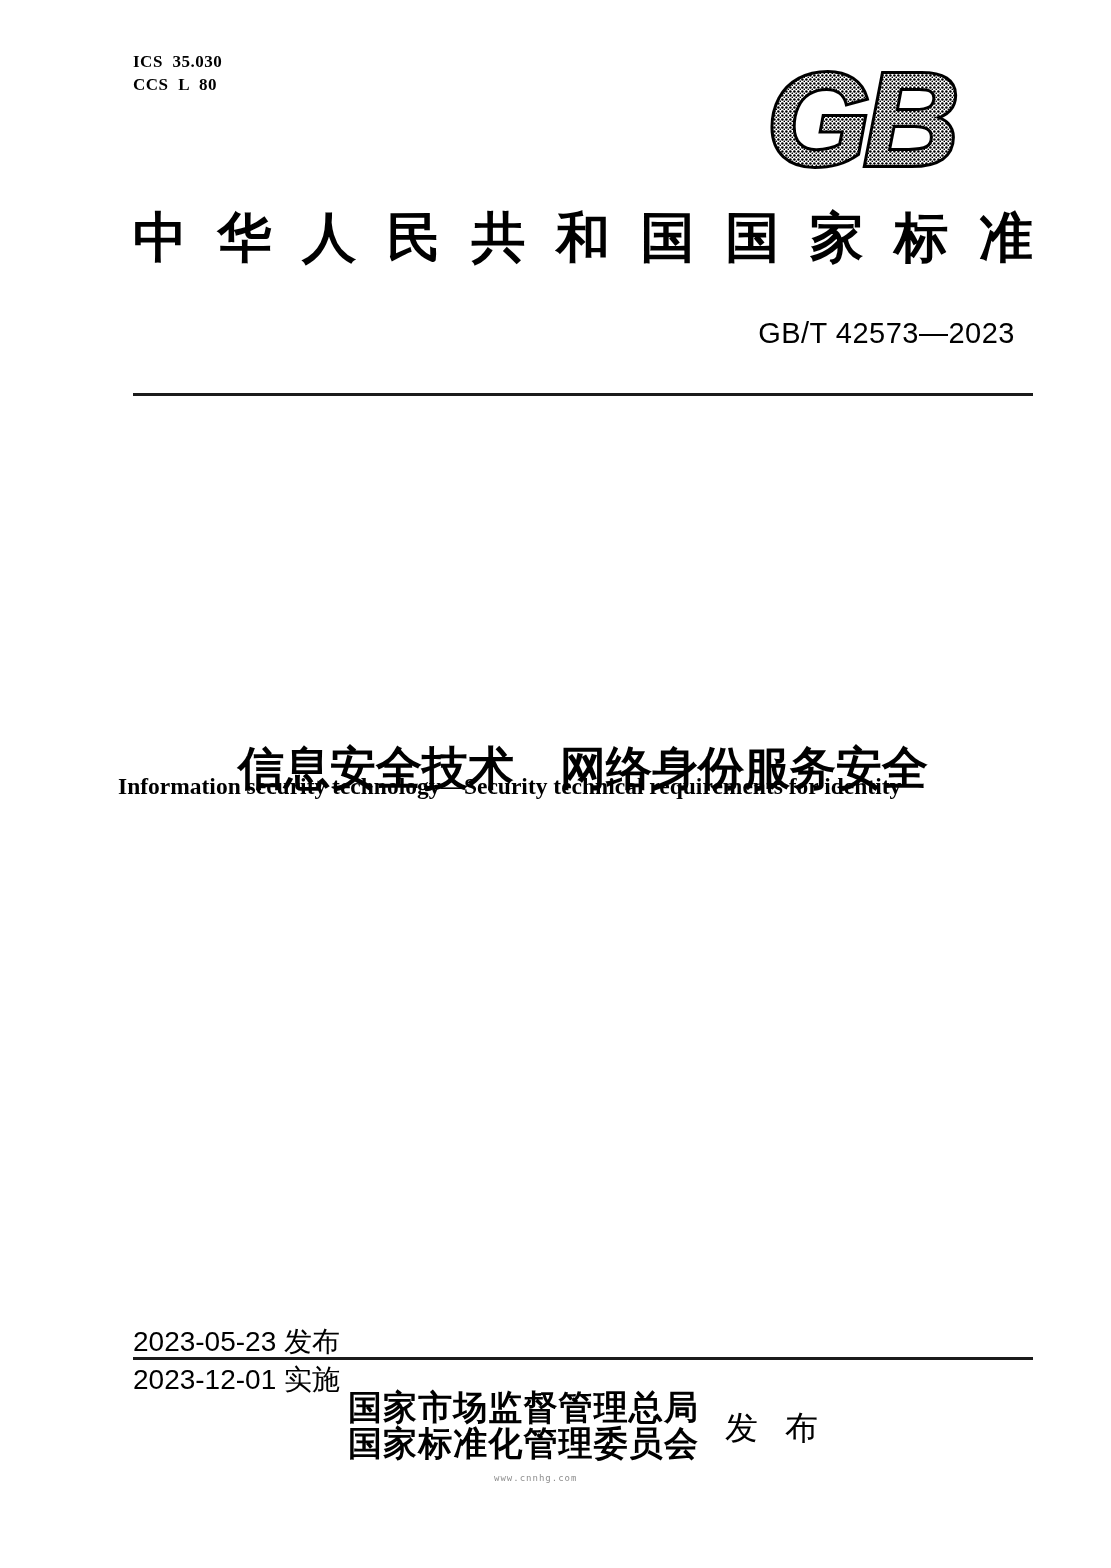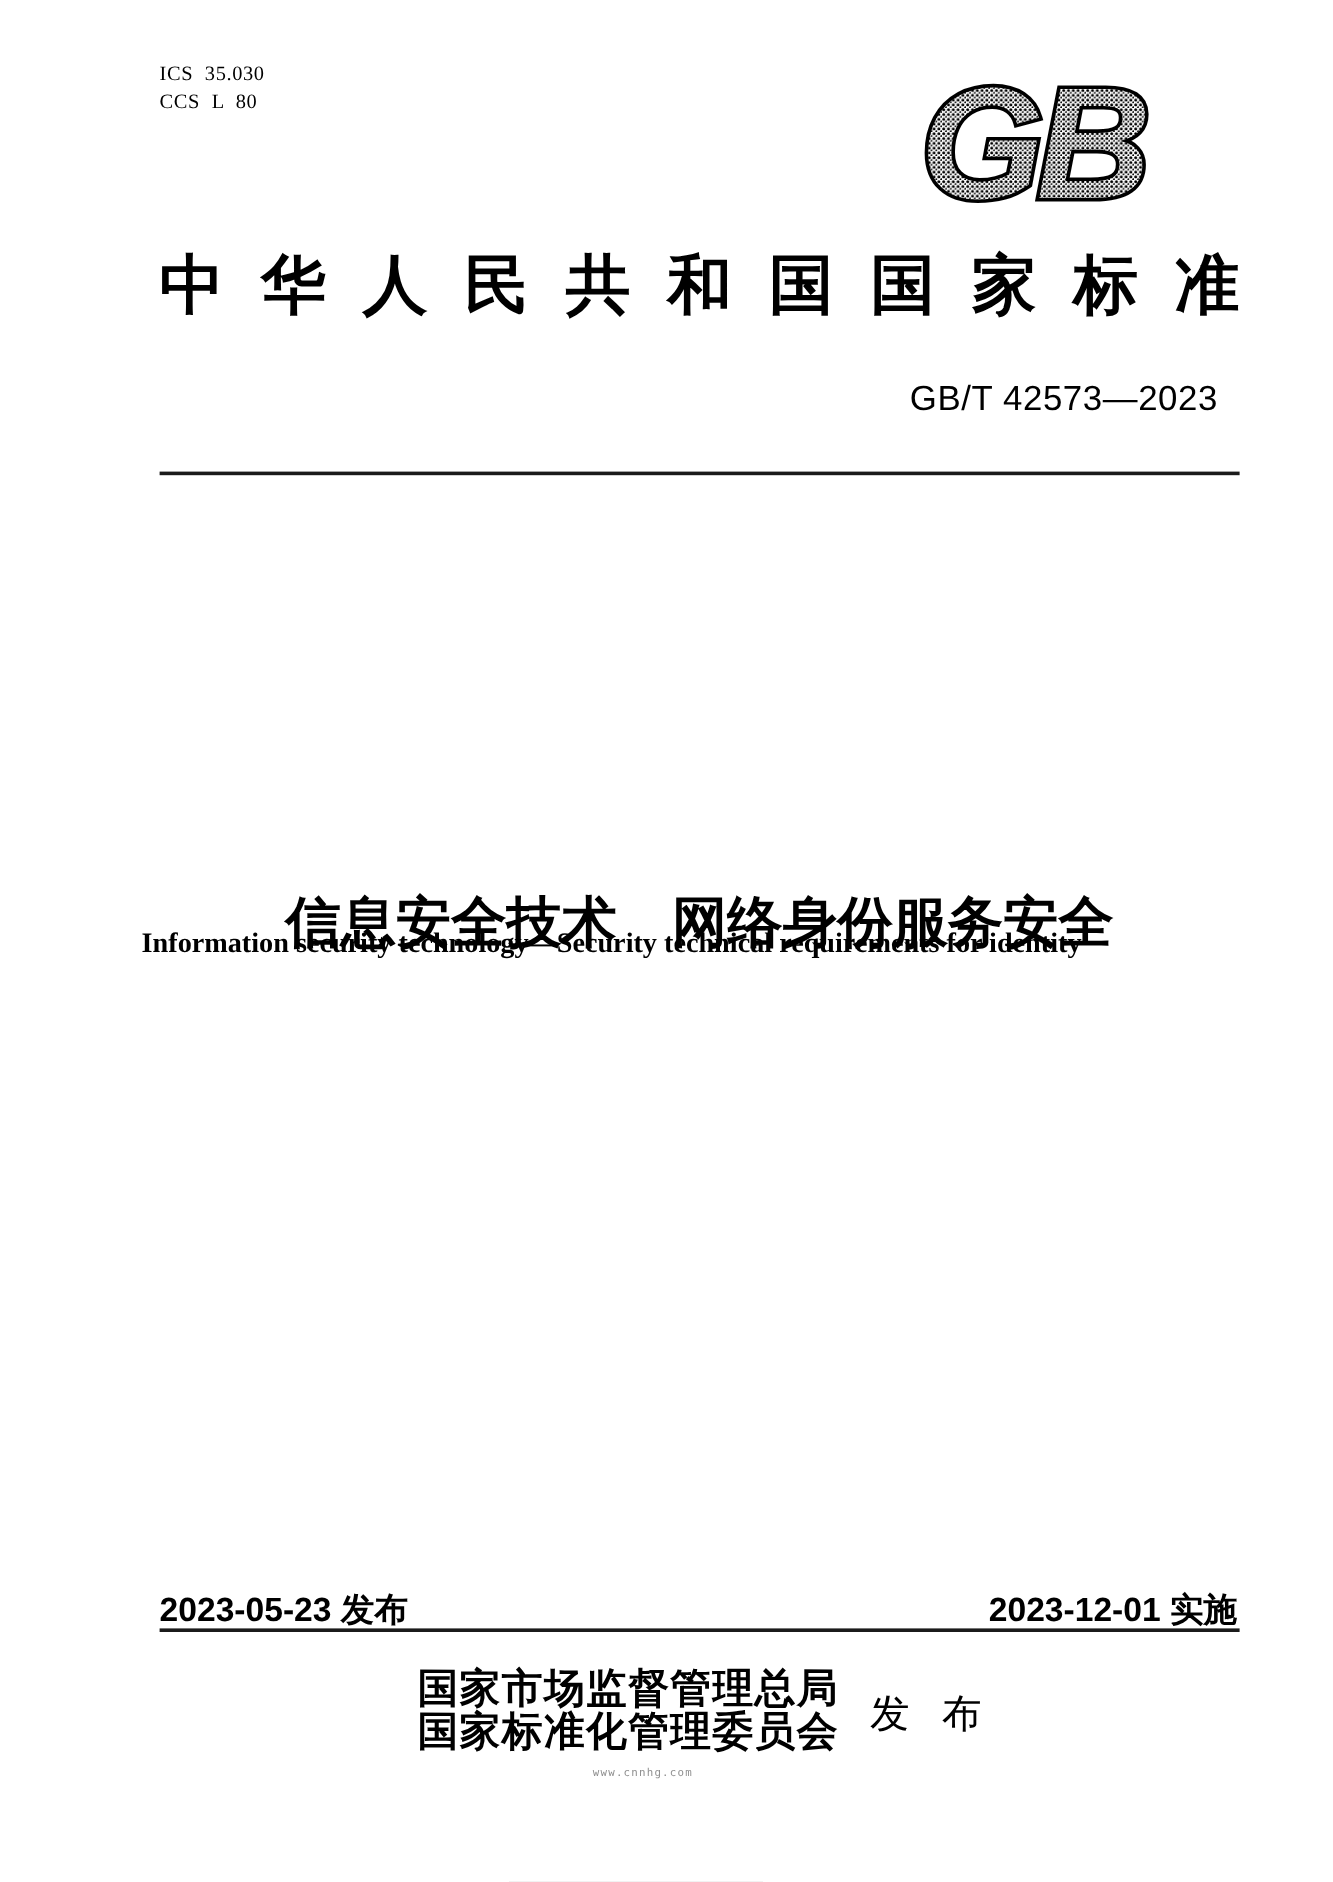--- a/index.html
+++ b/index.html
@@ -8,21 +8,21 @@
     width:1111px;height:1568px;
     background:#ffffff;
     margin:0 auto;
     overflow:hidden;
     color:#000;
     font-family:"Liberation Serif","DejaVu Serif",serif;
   }
 
   .ics-block{
     position:absolute;left:133px;top:50px;
-    font-weight:normal;font-size:17px;line-height:23px;
+    font-weight:bold;font-size:17px;line-height:23px;
     letter-spacing:.5px;word-spacing:5px;
   }
 
   .gb-logo{position:absolute;left:753px;top:62px;width:214px;height:120px;}
 
   .header-title{
     position:absolute;left:133px;top:209px;width:900px;
     display:flex;justify-content:space-between;
     font-weight:bold;font-size:54px;line-height:1.08;
     font-family:"Liberation Serif","DejaVu Serif",serif;
@@ -46,23 +46,23 @@
   }
 
   .en-title{
     position:absolute;left:118px;top:765px;width:930px;
     text-align:left;font-weight:bold;font-size:23.5px;line-height:43px;
     font-family:"Liberation Serif","DejaVu Serif",serif;
   }
 
   .dates-row{
     position:absolute;left:133px;top:1323px;width:898px;
-    display:flex;justify-content:space-between;
+    display:flex;justify-content:flex-start;
     font-family:"Liberation Sans","DejaVu Sans",sans-serif;
-    font-weight:bold;font-size:28px;
+    font-weight:normal;font-size:28px;flex-direction:column;
   }
 
   .issuer-row{
     position:absolute;left:133px;top:1390px;width:900px;
     display:flex;justify-content:center;align-items:center;gap:27px;
   }
   .issuer-block{width:350px;}
   .issuer-line{
     display:flex;justify-content:space-between;
     font-size:34px;line-height:36px;font-weight:600;

